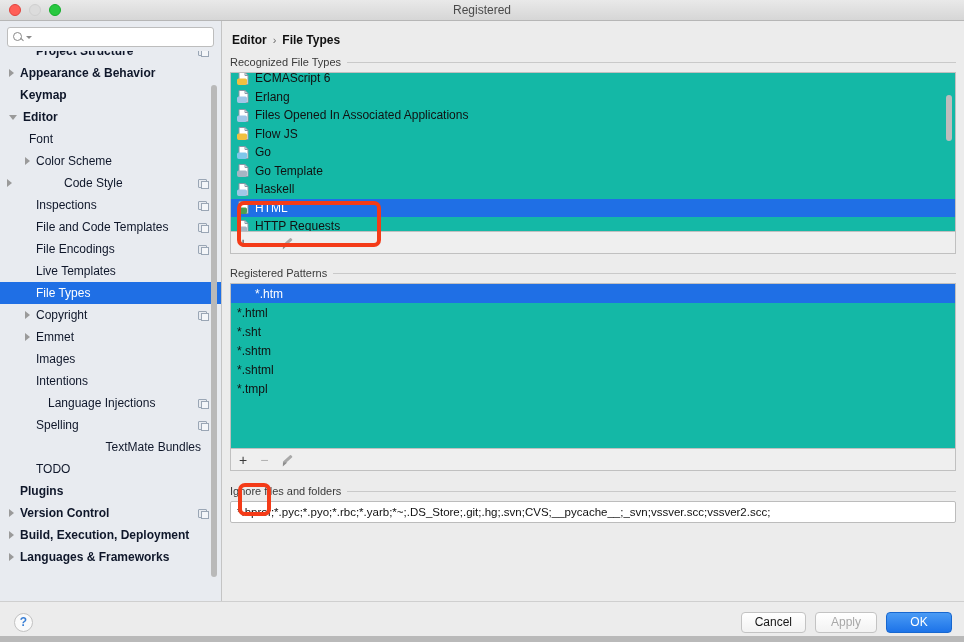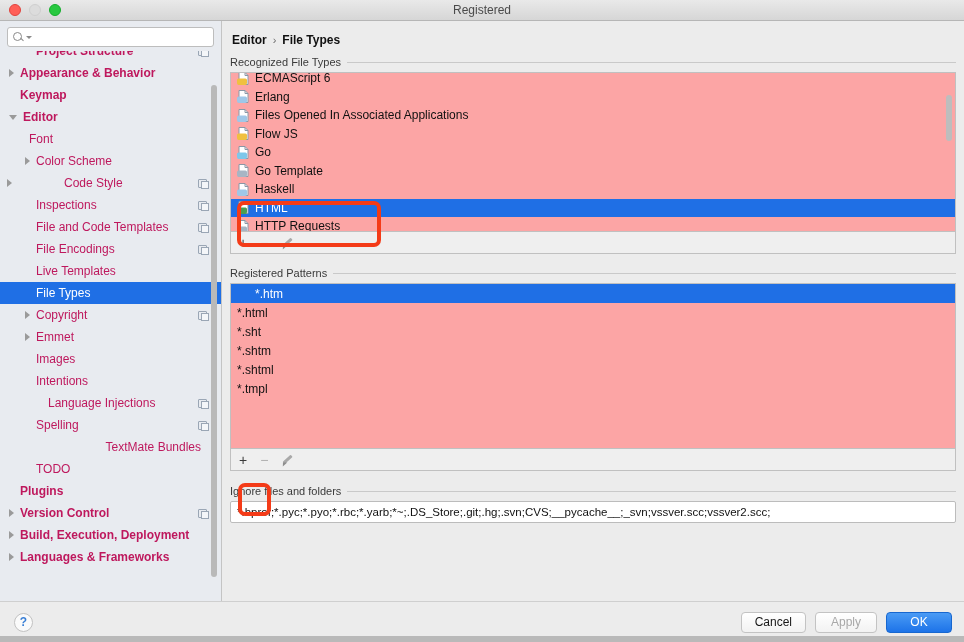--- a/index.html
+++ b/index.html
@@ -72,21 +72,21 @@
     margin-left: 4px; color: #222;
   }
 
   .navscroll {
     flex: 1; overflow: hidden; position: relative;
     padding-top: 0;
   }
   .navlist { position: relative; top: -11px; }
   .navitem {
     height: 22px; display: flex; align-items: center;
-    font-size: 12px; color: #be185d; position: relative;
+    font-size: 12px; color: #0f172a; position: relative;
     padding-right: 20px; white-space: nowrap;
   }
   .navitem.sel { background: #1f6fe5; color: #fff; }
   .navitem.bold { font-weight: bold; }
   .twisty {
     width: 0; height: 0; flex: 0 0 auto;
     border-top: 4px solid transparent; border-bottom: 4px solid transparent;
     border-left: 5px solid #9a9a9a;
   }
   .twisty.open {
@@ -117,21 +117,21 @@
   }
   .crumbs .sepchar { color: #6c6c6c; font-weight: normal; font-size: 11px; }
 
   .grouphdr {
     display: flex; align-items: center; gap: 6px;
     font-size: 11px; color: #3a3a3a; margin-bottom: 4px;
   }
   .grouphdr .rule { flex: 1; height: 1px; background: #c9c9c9; }
 
   .listbox {
-    background: #fca5a5; border: 1px solid #c0c0c0;
+    background: #14b8a6; border: 1px solid #c0c0c0;
     position: relative; overflow: hidden;
   }
   .ft-list { height: 160px; }
   .rp-list { height: 166px; }
   .rowsinner { position: relative; }
   .ft-rows { top: -4px; position: relative; }
 
   .row {
     height: 18.5px; display: flex; align-items: center;
     font-size: 12px; color: #111; padding-left: 6px; white-space: nowrap;

